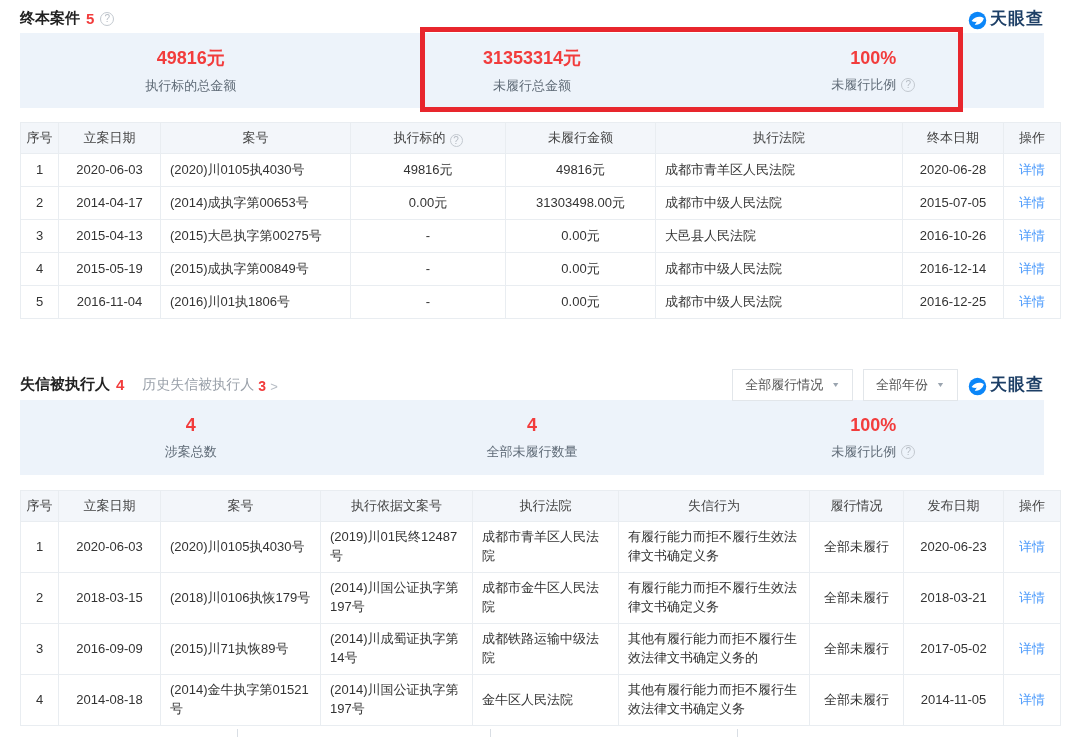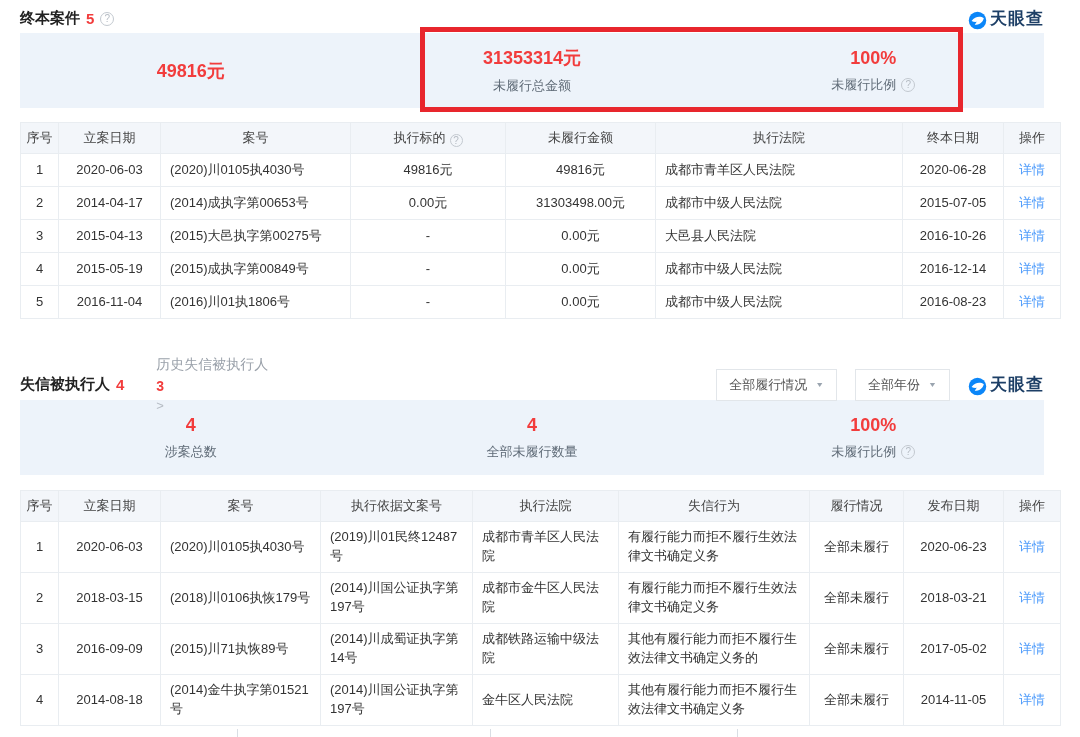--- a/index.html
+++ b/index.html
@@ -10,26 +10,26 @@
   .sec-head { display:flex; align-items:center; justify-content:space-between;
     padding:7px 20px 0 20px; height:30px; }
   .sec-head.second { margin-top:46px; height:32px; }
   .title-group { display:flex; align-items:center; gap:6px; }
   .sec-title { font-size:15px; font-weight:bold; color:#222; }
   .red { color:#f23c3c; }
   .count { font-size:15px; font-weight:bold; }
   .help { display:inline-flex; align-items:center; justify-content:center;
     width:14px; height:14px; border:1px solid #c3c9d0; border-radius:50%;
     color:#b6bcc4; font-size:10px; line-height:1; flex:none; }
-  .hist { display:flex; align-items:flex-start; gap:4px; margin-left:26px; cursor:pointer;flex-direction:column; }
+  .hist { display:flex; align-items:flex-end; gap:4px; margin-left:12px; cursor:pointer; }
   .hist-label { font-size:14px; color:#9aa1aa; }
   .hist-count { font-size:14px; font-weight:bold; }
   .hist-arrow { color:#b6bcc4; font-size:13px; }
 
-  .right-tools { display:flex; align-items:center; gap:18px; }
+  .right-tools { display:flex; align-items:center; gap:10px; }
   .filter-btn { display:flex; align-items:center; gap:8px; background:#fff;
     border:1px solid #e2e6ea; padding:6px 12px; font-size:13px; color:#555;
     cursor:pointer; }
   .caret { font-size:9px; color:#9aa4af; transform:scaleY(.8); }
 
   .logo { display:flex; align-items:flex-end; gap:3px; }
   .logo-text { font-size:17px; font-weight:bold; color:#1d3f66; letter-spacing:1px; }
 
   .band { margin:3px 20px 0 20px; height:75px; background:#edf3fa;
     display:flex; align-items:center; }
@@ -71,20 +71,23 @@
         <circle cx="12" cy="12" r="11" fill="#0b86f8"></circle>
         <path d="M4.5 12.5c4.5-6 11-6.5 15.5-3.5-1.5 5.5-6 8.5-11.5 8.5l2.5-3.8c-2.5.3-4.5-.2-6.5-1.2z" fill="#fff"></path>
       </svg>
       <span class="logo-text">天眼查</span>
     </div>
   </div>
 
   <div class="band">
     <div class="stat">
       <div class="stat-value">49816元</div>
+      <div class="stat-label">
+          <span>执行标的总金额</span>
+        </div>
     </div>
     <div class="stat">
       <div class="stat-value">31353314元</div>
       <div class="stat-label">
           <span>未履行总金额</span>
         </div>
     </div>
     <div class="stat">
       <div class="stat-value">100%</div>
       <div class="stat-label">
@@ -160,21 +163,21 @@
           <td class="al-c"><span>2016-12-14</span></td>
           <td class="al-c"><a class="link">详情</a></td>
         </tr>
         <tr>
           <td class="al-c"><span>5</span></td>
           <td class="al-c"><span>2016-11-04</span></td>
           <td class="al-l"><span>(2016)川01执1806号</span></td>
           <td class="al-c"><span>-</span></td>
           <td class="al-c"><span>0.00元</span></td>
           <td class="al-l"><span>成都市中级人民法院</span></td>
-          <td class="al-c"><span>2016-08-23</span></td>
+          <td class="al-c"><span>2016-12-25</span></td>
           <td class="al-c"><a class="link">详情</a></td>
         </tr>
       </tbody>
     </table>
 
   <div class="sec-head second">
     <div class="title-group">
       <span class="sec-title">失信被执行人</span>
       <span class="count red">4</span>
       <span class="hist">

